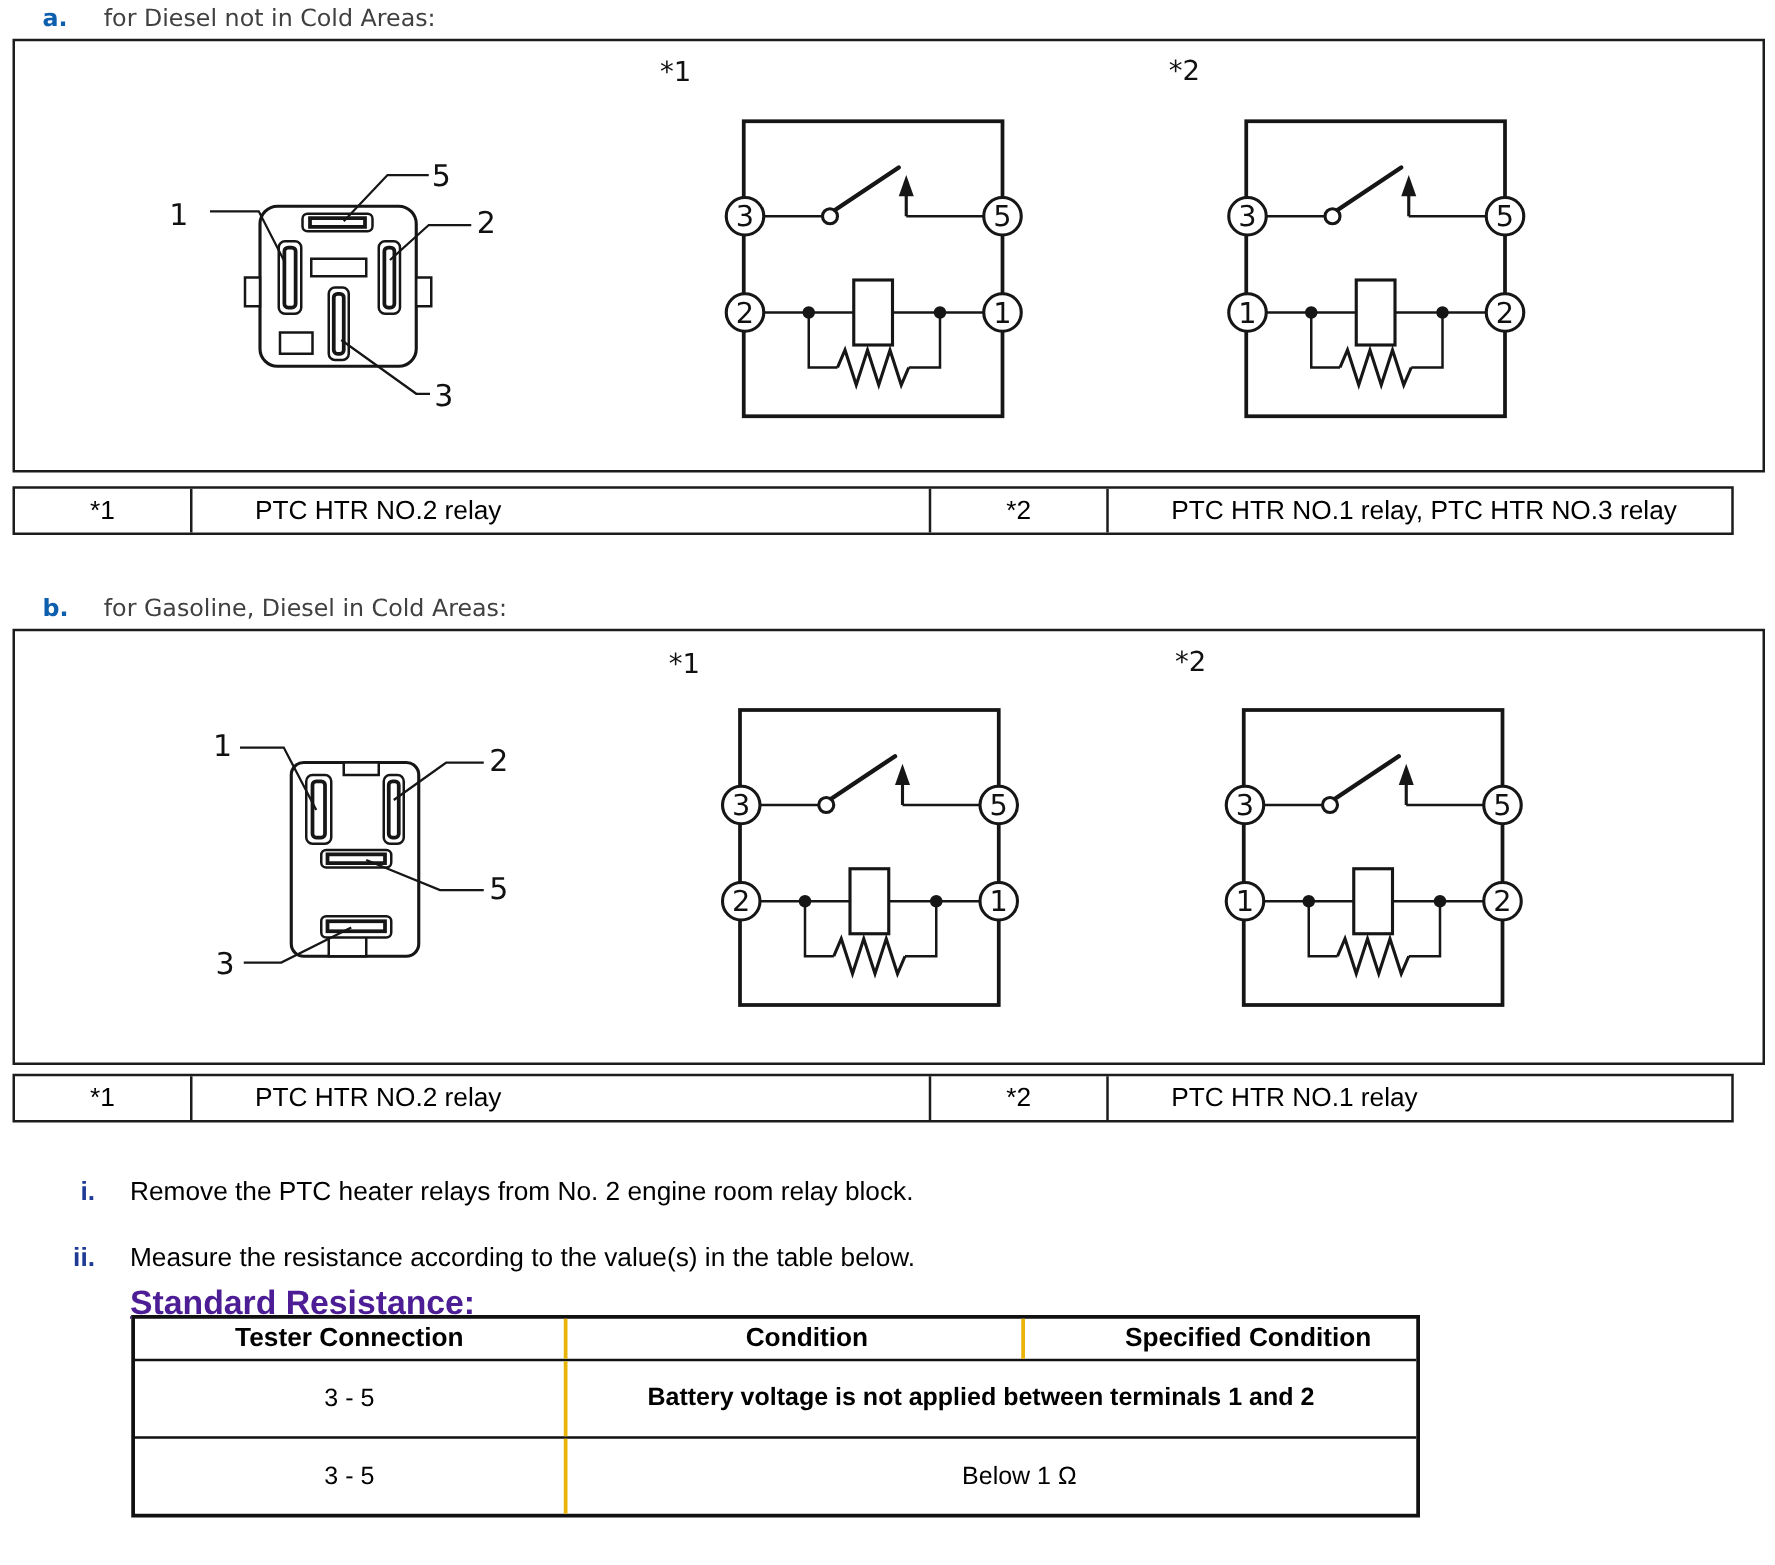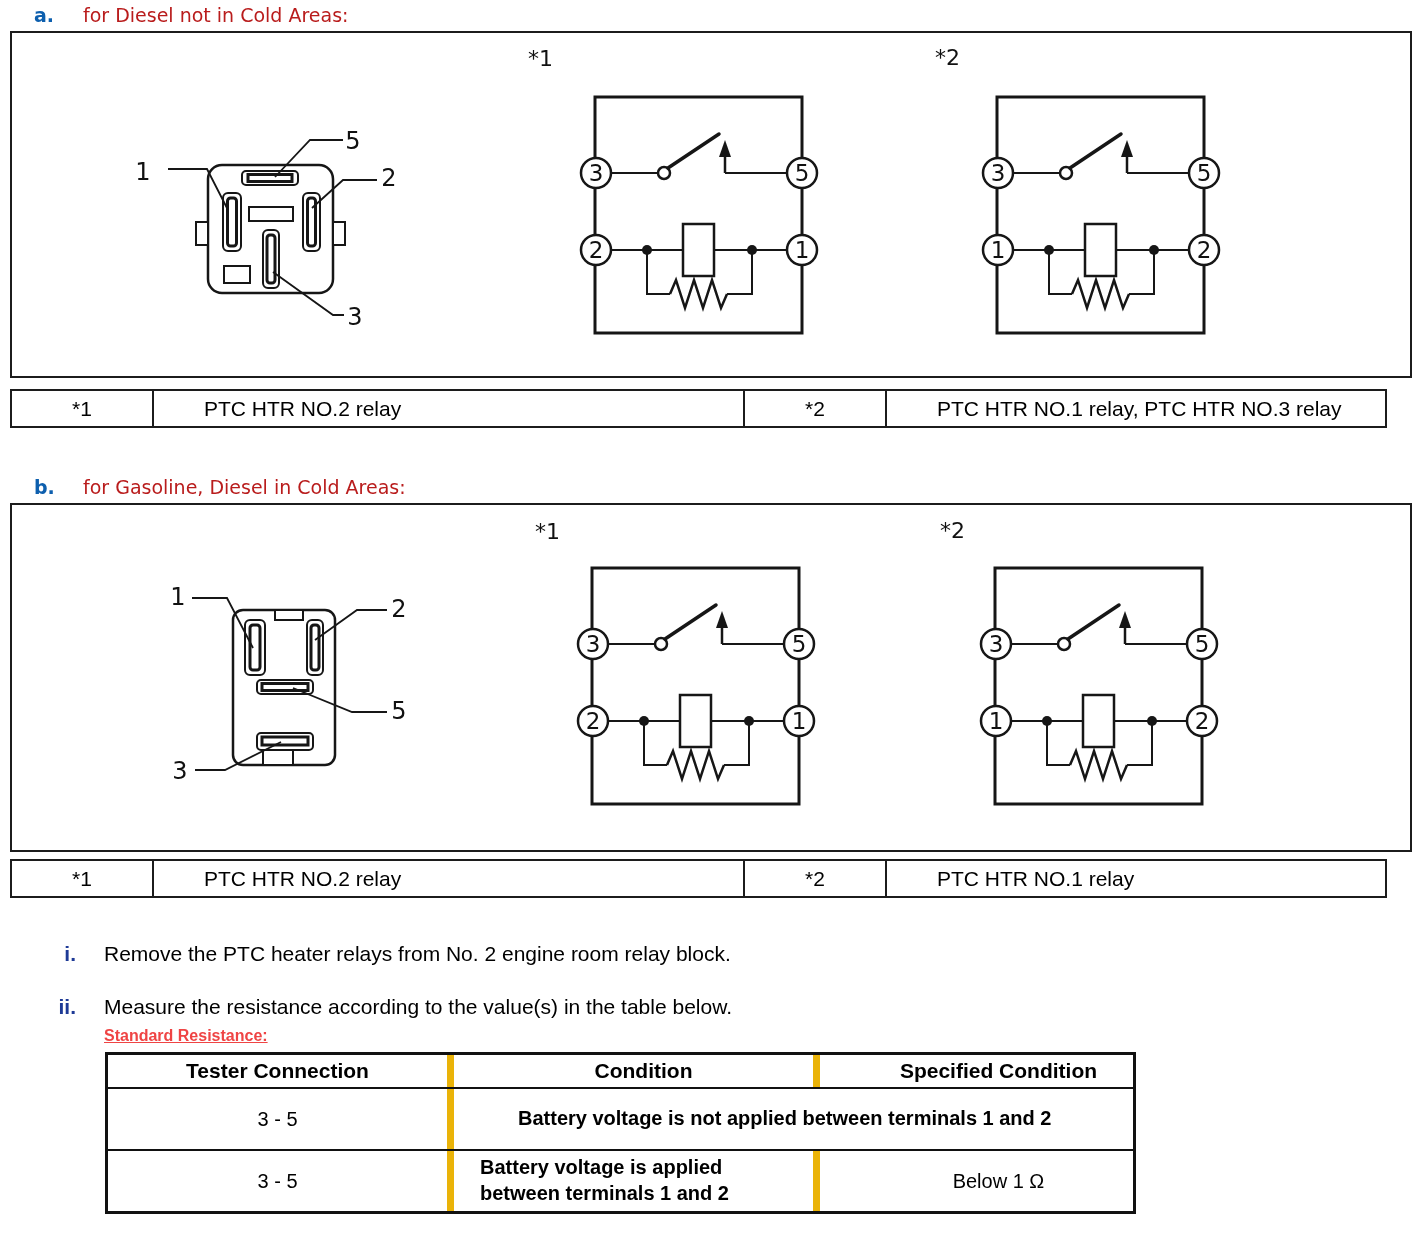--- a/index.html
+++ b/index.html
@@ -2,21 +2,21 @@
 <html><head>
 <meta charset="utf-8">
 <style>
   html,body {margin:0; padding:0; background:#fff;}
   .page {position:relative; width:1420px; height:1252px; background:#fff; color:#000;
          font-family:"DejaVu Sans",sans-serif; overflow:hidden;}
 
   
   .sec-head {position:absolute; left:0; width:100%; height:26px; font-size:19px; white-space:nowrap;}
   .sec-label {position:absolute; left:34px; font-weight:bold; color:#0d5fae;}
-  .sec-title {position:absolute; left:83px; color:#b91c1c;}
+  .sec-title {position:absolute; left:83px; color:#404040;}
 
   
   .big-box {position:absolute; left:10px; width:1402px; border:2px solid #1c1c1c;
             box-sizing:border-box; background:#fff;}
 
   
   .legend {position:absolute; left:10px; width:1377px; height:39px; border:2px solid #1c1c1c;
            box-sizing:border-box; display:flex; align-items:stretch; background:#fff;
            font-family:"Liberation Sans",sans-serif; font-size:21px;}
   .lg-cell {display:flex; align-items:center; border-right:2px solid #1c1c1c; box-sizing:border-box;}
@@ -46,26 +46,26 @@
   .slot-inner {fill:none; stroke:#161616; stroke-width:3;}
 
   
   .step {position:absolute; left:0; width:100%; height:28px;
          font-family:"Liberation Sans",sans-serif; font-size:21px;}
   .step-label {position:absolute; left:0; width:76px; text-align:right; font-weight:bold; color:#1e3a96;}
   .step-text {position:absolute; left:104px; white-space:nowrap;}
 
   
   .res-title {position:absolute; left:104px; top:1027px; font-family:"Liberation Sans",sans-serif;
-              font-size:16px; font-weight:bold; color:#ef4444; text-decoration:underline;}
+              font-size:27px; font-weight:bold; color:#4c1d95; text-decoration:underline;}
   .res-table {position:absolute; left:105px; top:1052px; width:1031px; border:3px solid #111;
               box-sizing:border-box; background:#fff; font-family:"Liberation Sans",sans-serif;}
   .res-row {display:flex; border-top:2px solid #111;}
   .res-row.hdr {border-top:none;}
-  .res-cell {box-sizing:border-box; border-right:7px solid #eab308; display:flex;
+  .res-cell {box-sizing:border-box; border-right:3px solid #eab308; display:flex;
              align-items:center; justify-content:center; text-align:center;}
   .res-cell:last-child {border-right:none; flex:1;padding-left:44px;}
   .c1 {width:346px;} .c2 {width:346px;margin-left:20px;}
   .hdr .res-cell {height:32px; font-weight:bold; font-size:21px;}
   .res-row.bdy .res-cell {height:60px; font-size:20px;}
   .cond {justify-content:flex-start; text-align:left; padding:0 6px; line-height:1.28;font-weight:bold;}
 </style>
 </head>
 <body>
 
@@ -265,18 +265,17 @@
       <div class="res-cell c1">Tester Connection</div>
       <div class="res-cell c2">Condition</div>
       <div class="res-cell">Specified Condition</div>
     </div>
     <div class="res-row bdy">
       <div class="res-cell c1">3 - 5</div>
       <div class="res-cell c2 cond">Battery voltage is not applied between terminals 1 and 2</div>
     </div>
     <div class="res-row bdy">
       <div class="res-cell c1">3 - 5</div>
-      <div class="res-cell c2 cond">Battery voltage is applied between terminals 1 and 2</div>
       <div class="res-cell">Below 1 Ω</div>
     </div>
   </div>
 
 </div>
 
 </body></html>

